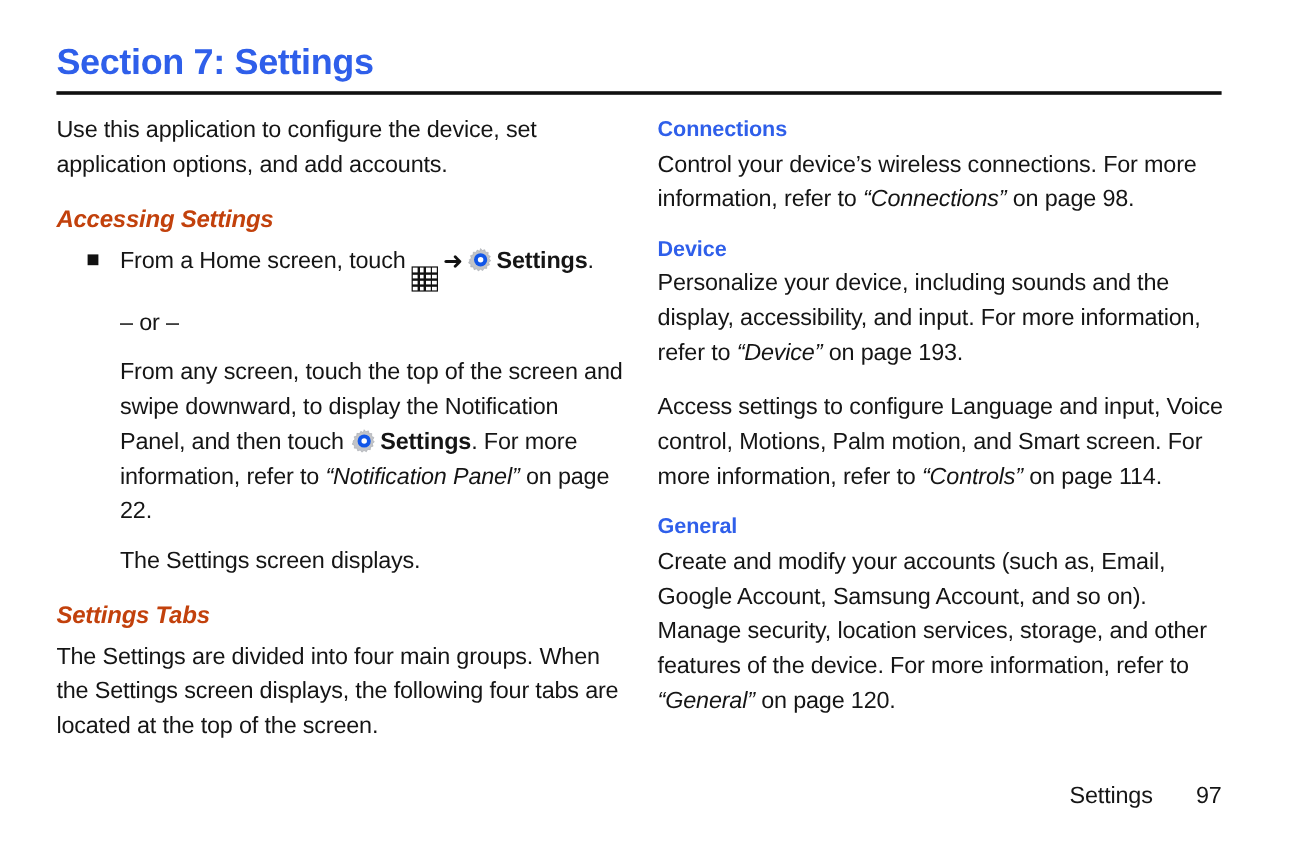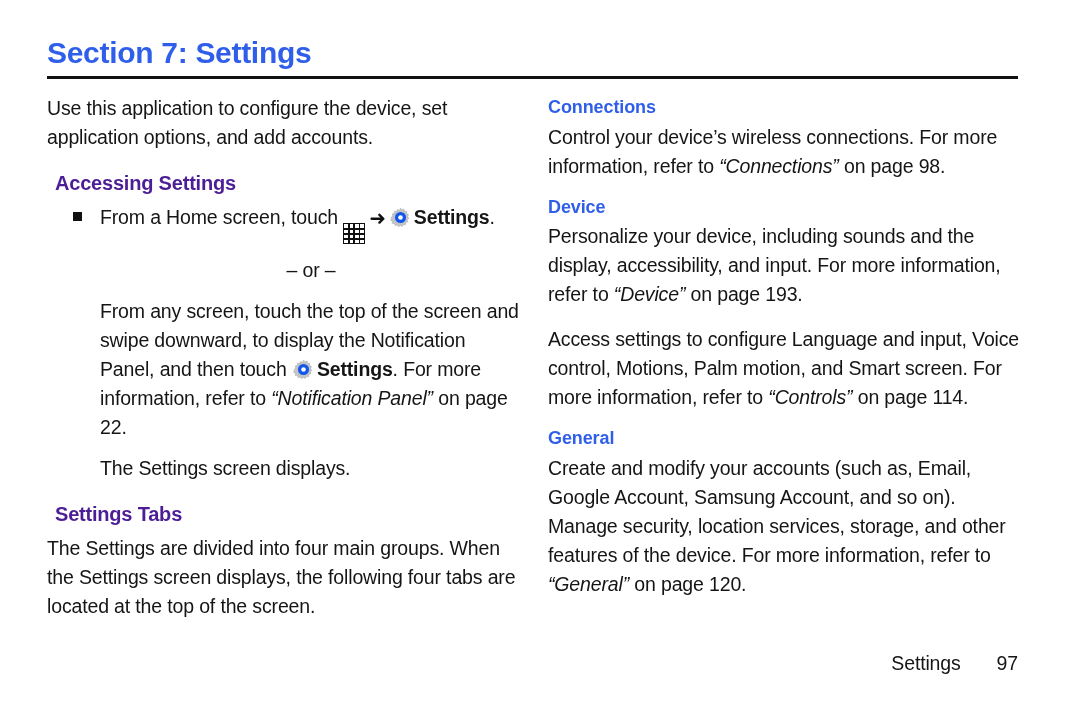--- a/index.html
+++ b/index.html
@@ -54,24 +54,25 @@
   
   h1.about {
     margin: 0 0 14px 0;
     font-size: 25px;
     font-weight: bold;
     color: #2F5FEA;
     letter-spacing: -0.2px;
     line-height: 1.05;
   }
   h2.sub-italic {
-    margin: 20px 0 9px 8px;
+    margin: 20px 0 9px 0;
     font-size: 20px;
     font-weight: bold;
-    color: #4c1d95;
+    font-style: italic;
+    color: #c2410c;
     letter-spacing: -0.2px;
     line-height: 1.1;
   }
   h3.grp {
     margin: 0 0 5px 0;
     font-size: 18px;
     font-weight: bold;
     color: #2F5FEA;
     letter-spacing: -0.1px;
     line-height: 1.15;
@@ -107,21 +108,20 @@
     left: 26px;
     top: 9px;
     width: 9px;
     height: 9px;
     background: #111111;
   }
   .or-line {
     font-size: 19.5px;
     line-height: 27px;
     margin-top: 1px;
-    text-align: center;
   }
   .sub-para {
     margin-top: 11px;
     font-size: 19.5px;
     line-height: 29px;
   }
   .apps-icon {
     width: 22px;
     height: 21px;
     background: #111111;

